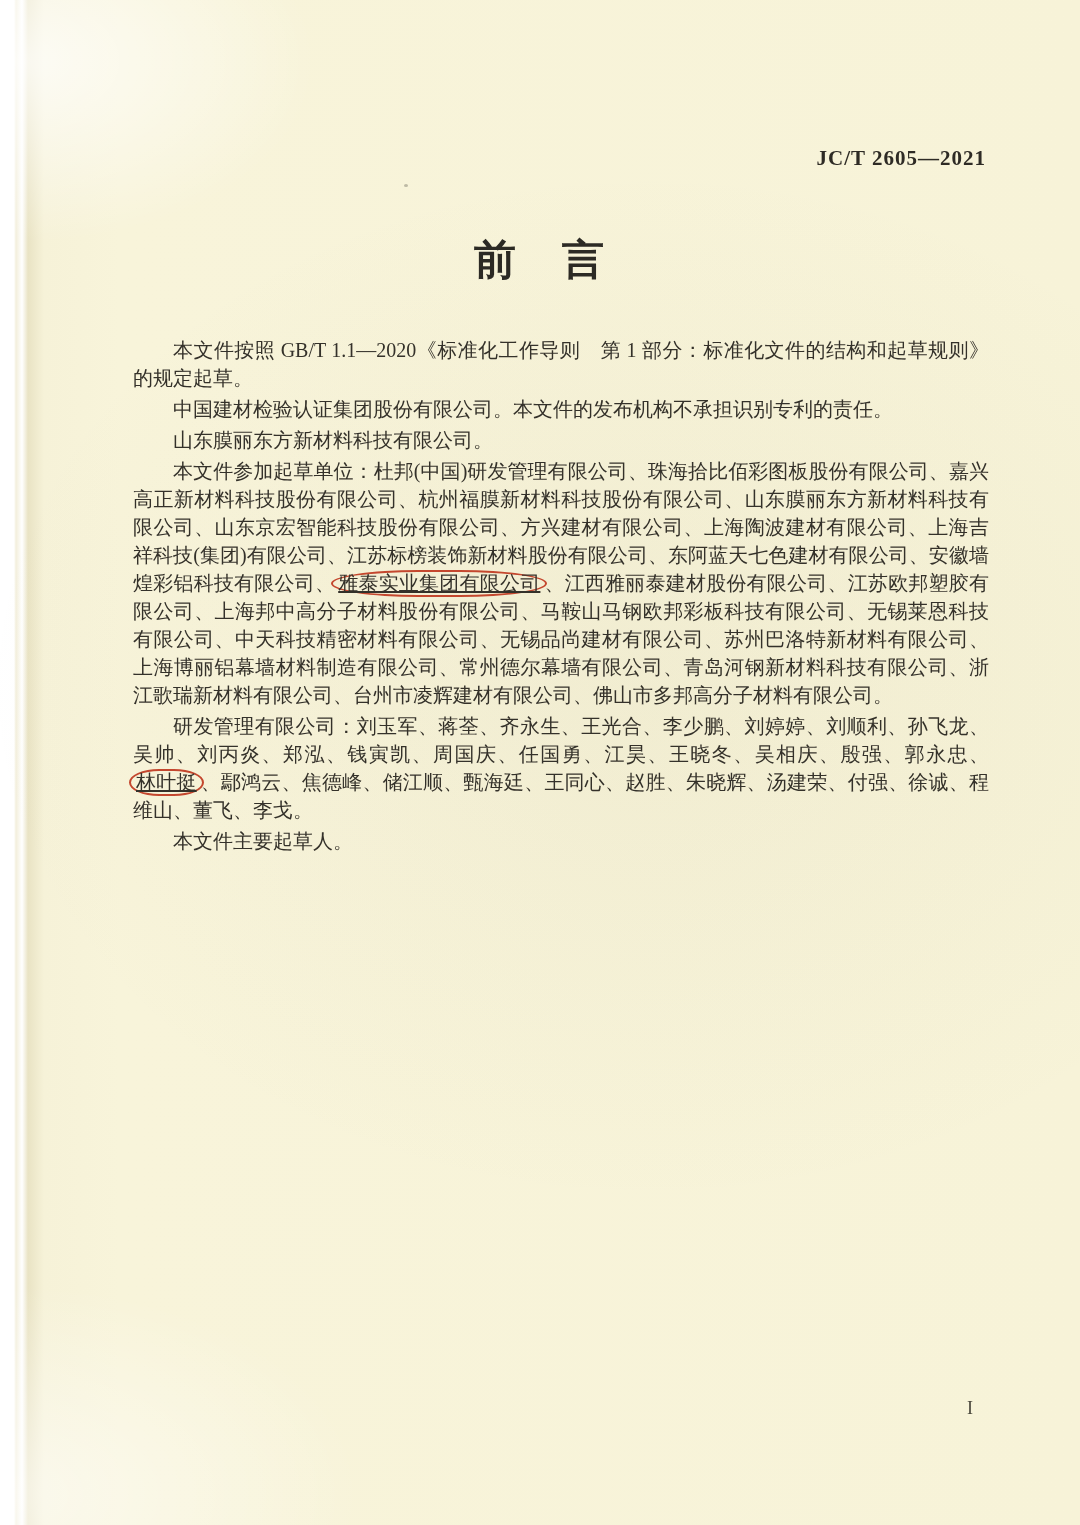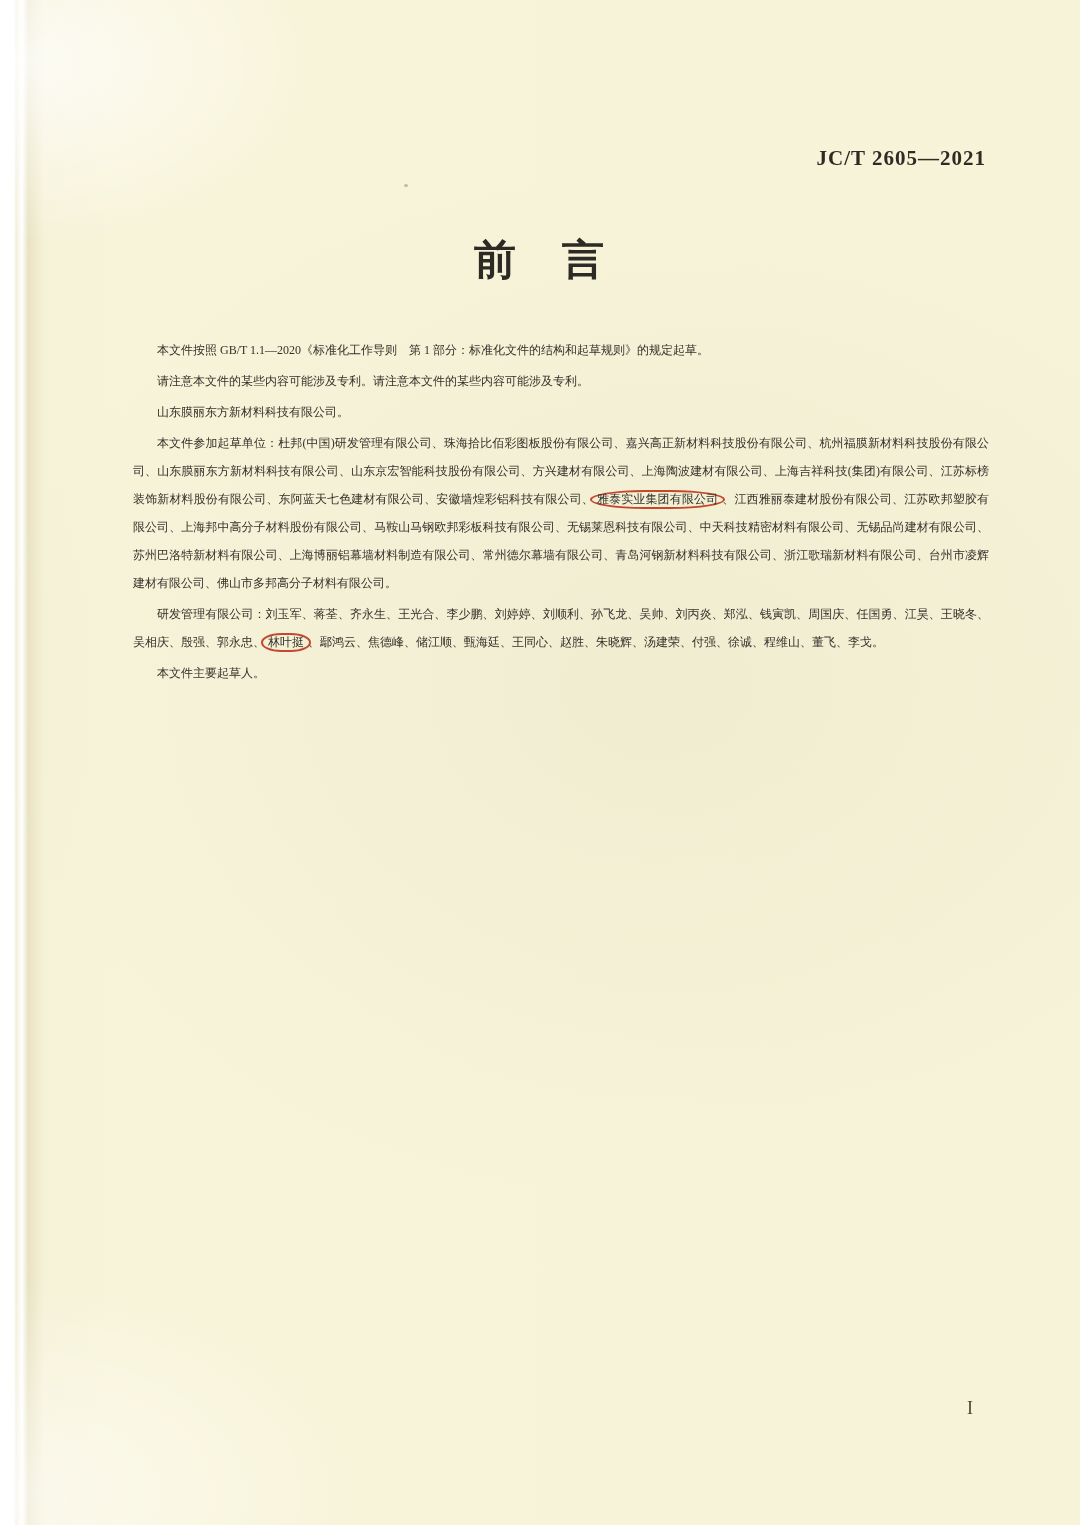--- a/index.html
+++ b/index.html
@@ -39,48 +39,49 @@
   }
   .title {
     position:absolute; top:232px; left:0; right:0;
     text-align:center;
     font-family:"DejaVu Sans","Liberation Sans",sans-serif;
     font-weight:700; font-size:42px; letter-spacing:2px;
     color:#2c2a24;
   }
   .body-text {
     position:absolute; top:336px; left:133px; width:856px;
-    font-size:12px; line-height:28px;
+    font-size:20px; line-height:28px;
     color:#34312a;
     text-align:justify;
     text-justify:inter-character;
   }
   .body-text p { text-indent:2em; }
   .body-text p:not(:first-child) { margin-top:3px; }
   .circled {
     border:2px solid var(--circle-color,#c4472e);
     border-radius:50% / 62%;
     padding:0 5px 1px 5px;
     margin:0 -3px 4px -4px;
     white-space:nowrap;
+    text-decoration:underline;
   }
   .page-number {
     position:absolute; top:1398px; right:106px;
     font-size:18px; color:#4a473c; letter-spacing:1px;
   }
 </style>
 </head>
 <body>
 
 <div class="page">
   <div class="speck"></div>
   <div class="doc-code">JC/T 2605—2021</div>
   <h1 class="title">前　言</h1>
   <div class="body-text" id="paragraphs">
       <p><span>本文件按照 GB/T 1.1—2020《标准化工作导则　第 1 部分：标准化文件的结构和起草规则》的规定起草。</span></p>
-      <p><span>请注意本文件的某些内容可能涉及专利。请注意本文件的某些内容可能涉及专利。</span></p>
+      <p><span>中国建材检验认证集团股份有限公司。本文件的发布机构不承担识别专利的责任。</span></p>
       <p><span>山东膜丽东方新材料科技有限公司。</span></p>
       <p><span>本文件参加起草单位：杜邦(中国)研发管理有限公司、珠海拾比佰彩图板股份有限公司、嘉兴高正新材料科技股份有限公司、杭州福膜新材料科技股份有限公司、山东膜丽东方新材料科技有限公司、山东京宏智能科技股份有限公司、方兴建材有限公司、上海陶波建材有限公司、上海吉祥科技(集团)有限公司、江苏标榜装饰新材料股份有限公司、东阿蓝天七色建材有限公司、安徽墙煌彩铝科技有限公司、</span><span class="circled">雅泰实业集团有限公司</span><span>、江西雅丽泰建材股份有限公司、江苏欧邦塑胶有限公司、上海邦中高分子材料股份有限公司、马鞍山马钢欧邦彩板科技有限公司、无锡莱恩科技有限公司、中天科技精密材料有限公司、无锡品尚建材有限公司、苏州巴洛特新材料有限公司、上海博丽铝幕墙材料制造有限公司、常州德尔幕墙有限公司、青岛河钢新材料科技有限公司、浙江歌瑞新材料有限公司、台州市凌辉建材有限公司、佛山市多邦高分子材料有限公司。</span></p>
       <p><span>研发管理有限公司：刘玉军、蒋荃、齐永生、王光合、李少鹏、刘婷婷、刘顺利、孙飞龙、吴帅、刘丙炎、郑泓、钱寅凯、周国庆、任国勇、江昊、王晓冬、吴相庆、殷强、郭永忠、</span><span class="circled">林叶挺</span><span>、鄢鸿云、焦德峰、储江顺、甄海廷、王同心、赵胜、朱晓辉、汤建荣、付强、徐诚、程维山、董飞、李戈。</span></p>
       <p><span>本文件主要起草人。</span></p>
     </div>
   <div class="page-number">I</div>
 </div>
 
 </body></html>

